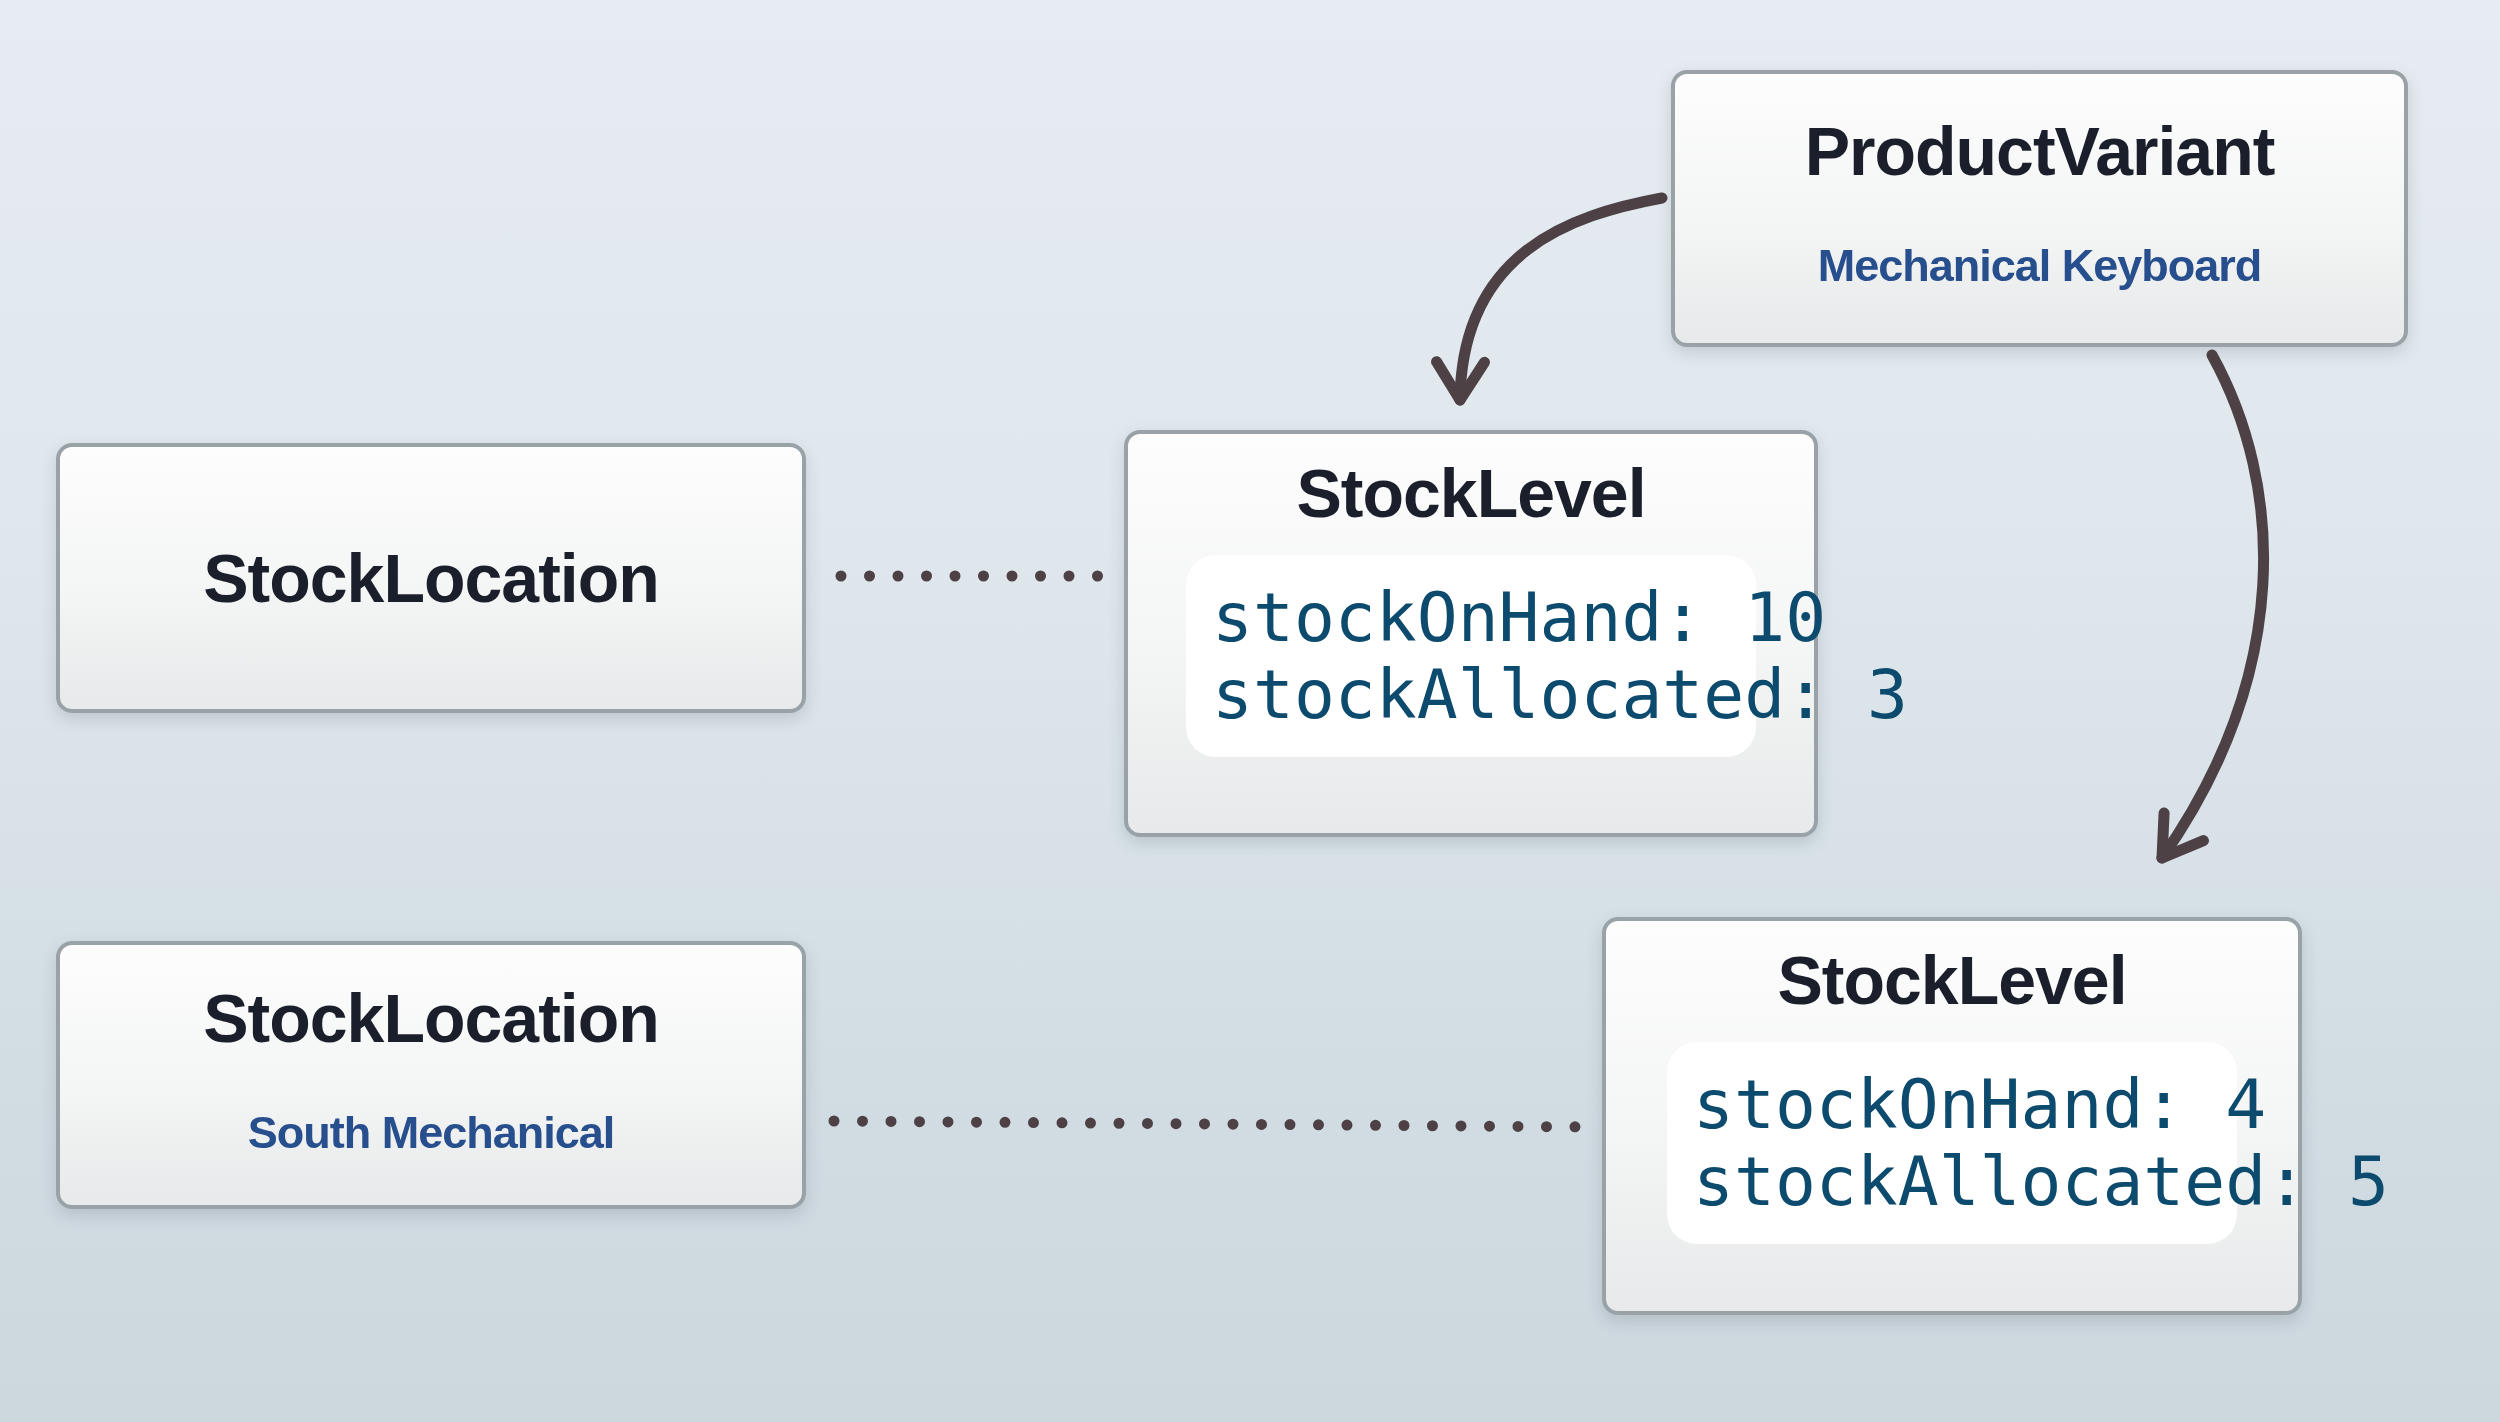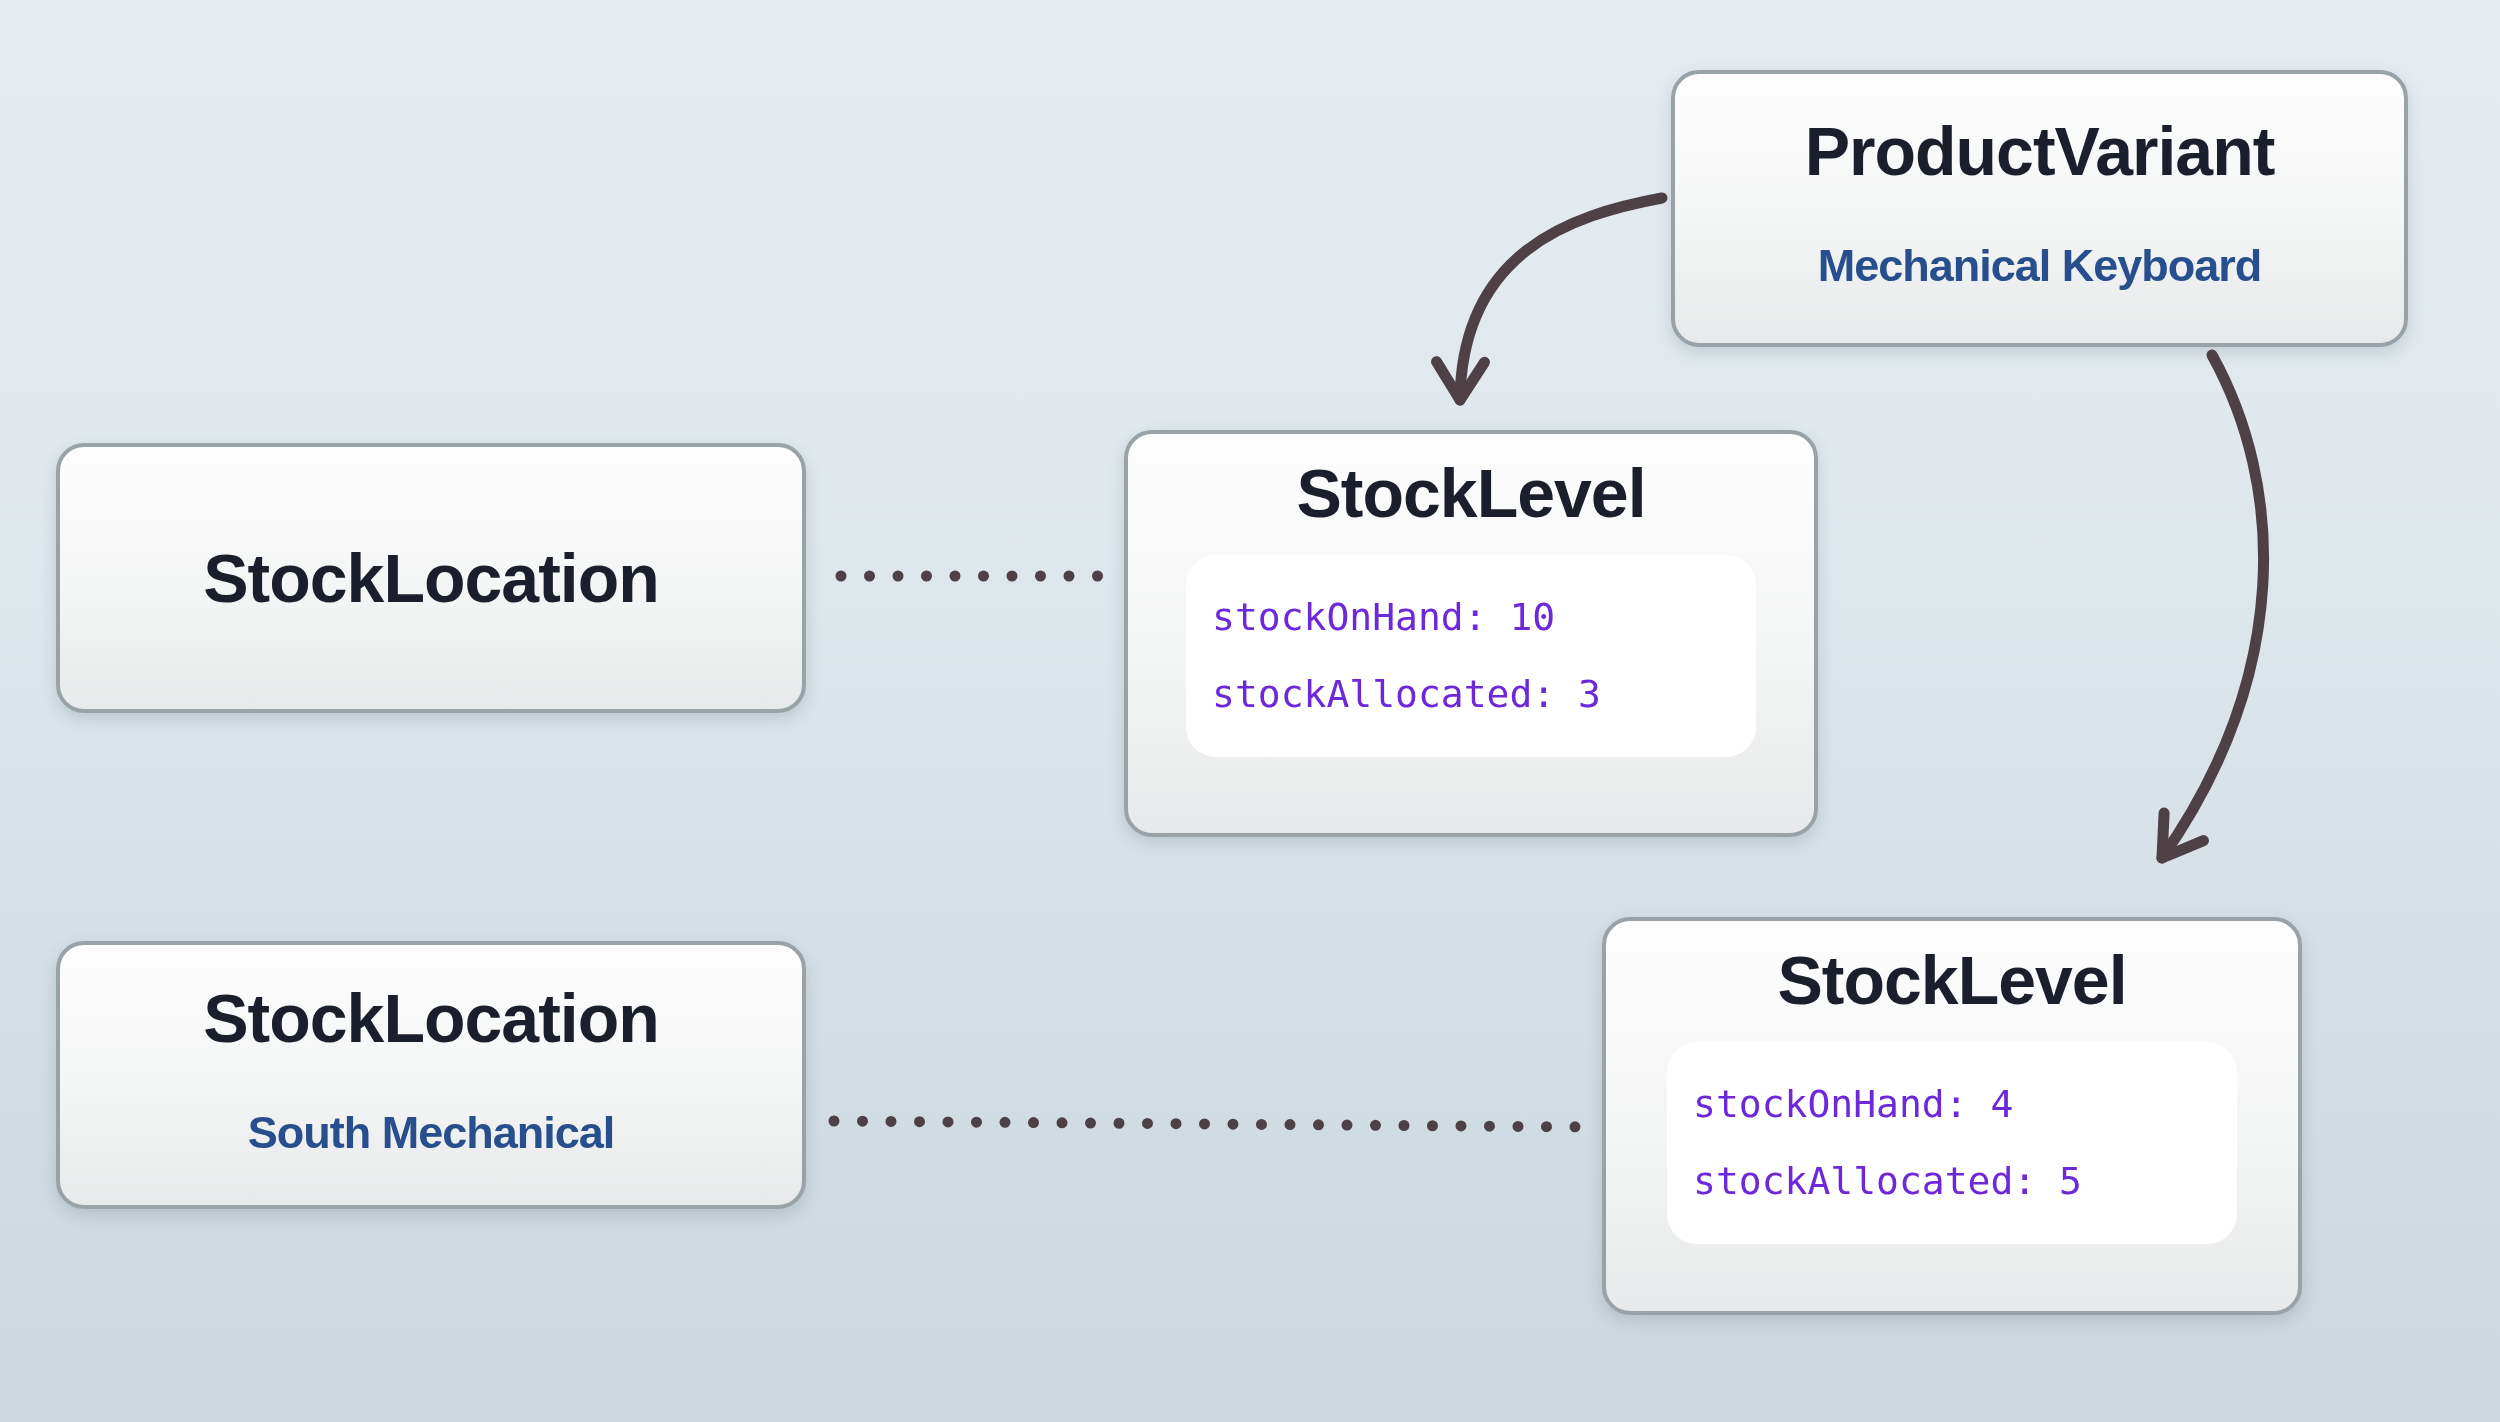--- a/index.html
+++ b/index.html
@@ -13,21 +13,21 @@
   }
   .connector-layer {
     position: absolute;
     left: 0; top: 0;
     width: 2500px; height: 1422px;
   }
   .node {
     position: absolute;
     box-sizing: border-box;
     border: 4px solid #99a2a7;
-    border-radius: 28px;
+    border-radius: 16px;
     background: linear-gradient(180deg, #fdfdfd 0%, #f4f5f5 55%, #e7e9ea 100%);
     box-shadow: 0 6px 16px rgba(60, 72, 82, 0.18);
     display: flex;
     flex-direction: column;
     align-items: center;
   }
   .node.two-line { justify-content: center; gap: 37px; }
   .node-title {
     font-size: 68px;
     font-weight: bold;
@@ -52,23 +52,23 @@
     box-sizing: border-box;
     background: #ffffff;
     border-radius: 30px;
     display: flex;
     flex-direction: column;
     justify-content: center;
     padding-left: 26px;
   }
   .code-line {
     font-family: "DejaVu Sans Mono", "Liberation Mono", monospace;
-    font-size: 38px;
+    font-size: 68px;
     line-height: 77px;
-    color: #6d28d9;
+    color: #0c4a6e;
     white-space: nowrap;
   }
   
   #node-product-variant      { left: 1671px; top: 70px;  width: 737px; height: 277px; }
   #node-stock-location-north { left: 56px;   top: 443px; width: 750px; height: 270px; }
   #node-stock-level-north    { left: 1124px; top: 430px; width: 694px; height: 407px; }
   #node-stock-location-south { left: 56px;   top: 941px; width: 750px; height: 268px; }
   #node-stock-level-south    { left: 1602px; top: 917px; width: 700px; height: 398px; }
 </style>
 </head>

